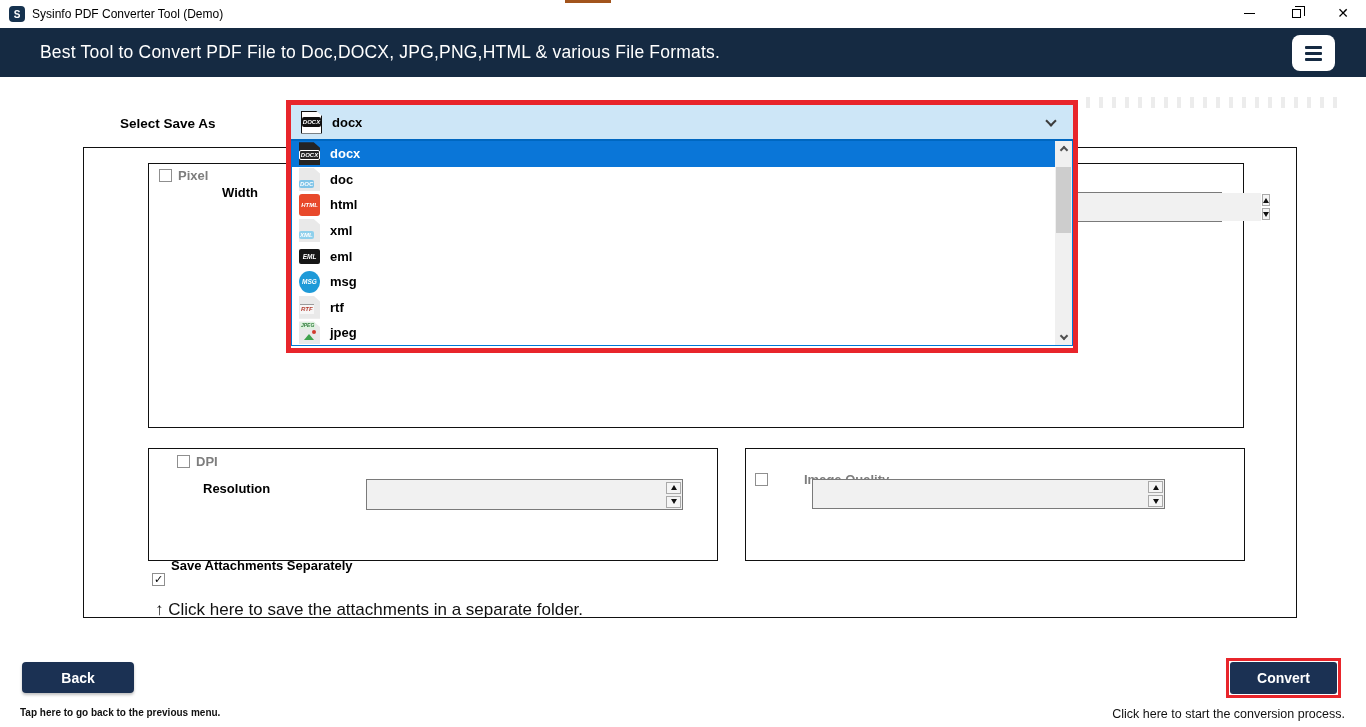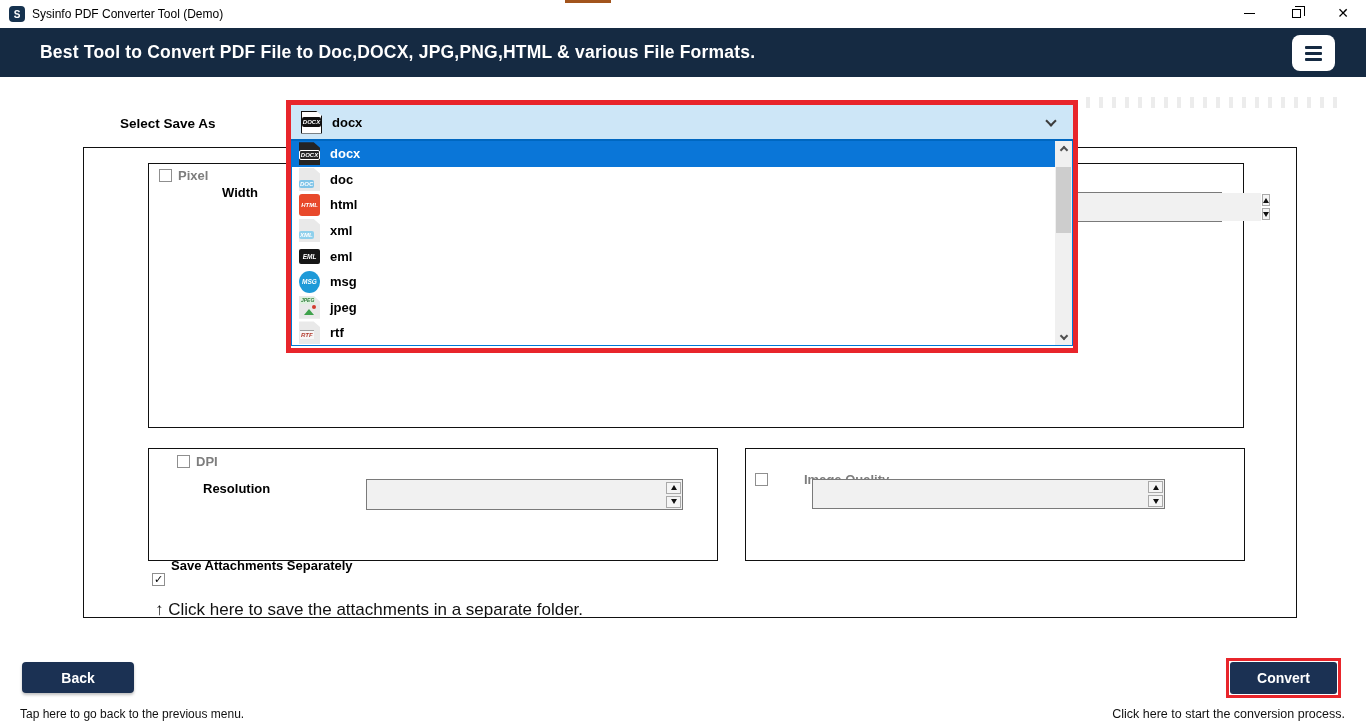--- a/index.html
+++ b/index.html
@@ -14,21 +14,21 @@
   .rec-bar { position:absolute; left:565px; top:0; width:46px; height:3px; background:#a2541c; }
   .win-btn { position:absolute; top:3px; width:30px; height:20px; display:flex; align-items:center; justify-content:center; cursor:pointer; }
   .wb-min { left:1234px; } .wb-max { left:1281px; } .wb-close { left:1328px; }
   .glyph-min { width:11px; height:0; border-top:1px solid #000; display:block; }
   .glyph-max { width:9px; height:9px; border:1px solid #000; position:relative; background:#fff; display:block; }
   .glyph-max::before { content:""; position:absolute; left:2px; top:-4px; width:9px; height:9px; border:1px solid #000; border-left:none; border-bottom:none; }
   .glyph-close { font-size:14px; color:#000; line-height:1; }
 
   
   .header { position:absolute; left:0; top:28px; width:1366px; height:49px; background:#152a42; }
-  .header-title { position:absolute; left:40px; top:14px; color:#ffffff; font-size:17.5px; font-weight:bold; letter-spacing:0.2px; }
+  .header-title { position:absolute; left:40px; top:14px; color:#ffffff; font-size:17.5px; font-weight:normal; letter-spacing:0.2px; }
   .menu-btn { position:absolute; left:1292px; top:7px; width:43px; height:36px; background:#ffffff; border-radius:8px;
               display:flex; flex-direction:column; align-items:center; justify-content:center; gap:3px; cursor:pointer; }
   .menu-btn i { width:17px; height:3px; background:#152a42; border-radius:1px; }
 
   
   .gbox { position:absolute; border:1px solid #111; background:transparent; }
   .outer-box   { left:83px;  top:147px; width:1214px; height:471px; }
   .pixel-box   { left:148px; top:163px; width:1096px; height:265px; }
   .dpi-box     { left:148px; top:448px; width:570px;  height:113px; }
   .quality-box { left:745px; top:448px; width:500px;  height:113px; }
@@ -109,21 +109,21 @@
 
   
   .attach-check { position:absolute; left:152px; top:573px; }
   .attach-label { position:absolute; left:171px; top:558px; }
   .attach-hint  { position:absolute; left:155px; top:600px; font-size:17px; color:#111; }
 
   
   .navy-btn { background:#1b3153; color:#fff; font-weight:bold; font-size:14px; border:none; border-radius:4px;
               display:flex; align-items:center; justify-content:center; cursor:pointer; font-family:inherit; }
   .back-btn { position:absolute; left:22px; top:662px; width:112px; height:31px; box-shadow:0 2px 3px rgba(0,0,0,0.25); }
-  .back-hint { position:absolute; left:20px; top:707px; font-size:12px; color:#111; }
+  .back-hint { position:absolute; left:20px; top:707px; font-size:10px; color:#111;font-weight:bold; }
   .convert-outline { position:absolute; left:1226px; top:658px; width:115px; height:40px; border:3px solid #e8252b;
                      background:#fff; padding:1px; }
   .convert-btn { width:100%; height:100%; border-radius:3px; }
   .convert-hint { position:absolute; right:21px; top:707px; font-size:12.5px; color:#111; }
 
   .panel-check-row { position:absolute; display:flex; align-items:center; gap:6px; }
 </style>
 </head>
 <body>
 
@@ -264,30 +264,30 @@
       </div>
       <div class="ditem">
         <span class="icon">
             <span class="icon-msg" style="display:flex;align-items:center;justify-content:center;">
               <i class="badge">MSG</i>
             </span>
           </span>
         <span class="dlabel">msg</span>
       </div>
       <div class="ditem">
+        <span class="icon icon-rtf fileshape">
+            <i class="badge">RTF</i>
+          </span>
+        <span class="dlabel">rtf</span>
+      </div>
+      <div class="ditem">
         <span class="icon icon-jpeg fileshape">
             <i class="badge">JPEG</i>
           </span>
         <span class="dlabel">jpeg</span>
-      </div>
-      <div class="ditem">
-        <span class="icon icon-rtf fileshape">
-            <i class="badge">RTF</i>
-          </span>
-        <span class="dlabel">rtf</span>
       </div>
 
       <div class="scrollbar">
         <span class="sb-arrow sb-up">
             <i class="chevU"></i>
           </span>
         <span class="sb-thumb"></span>
         <span class="sb-arrow sb-down">
             <i class="chevD"></i>
           </span>

